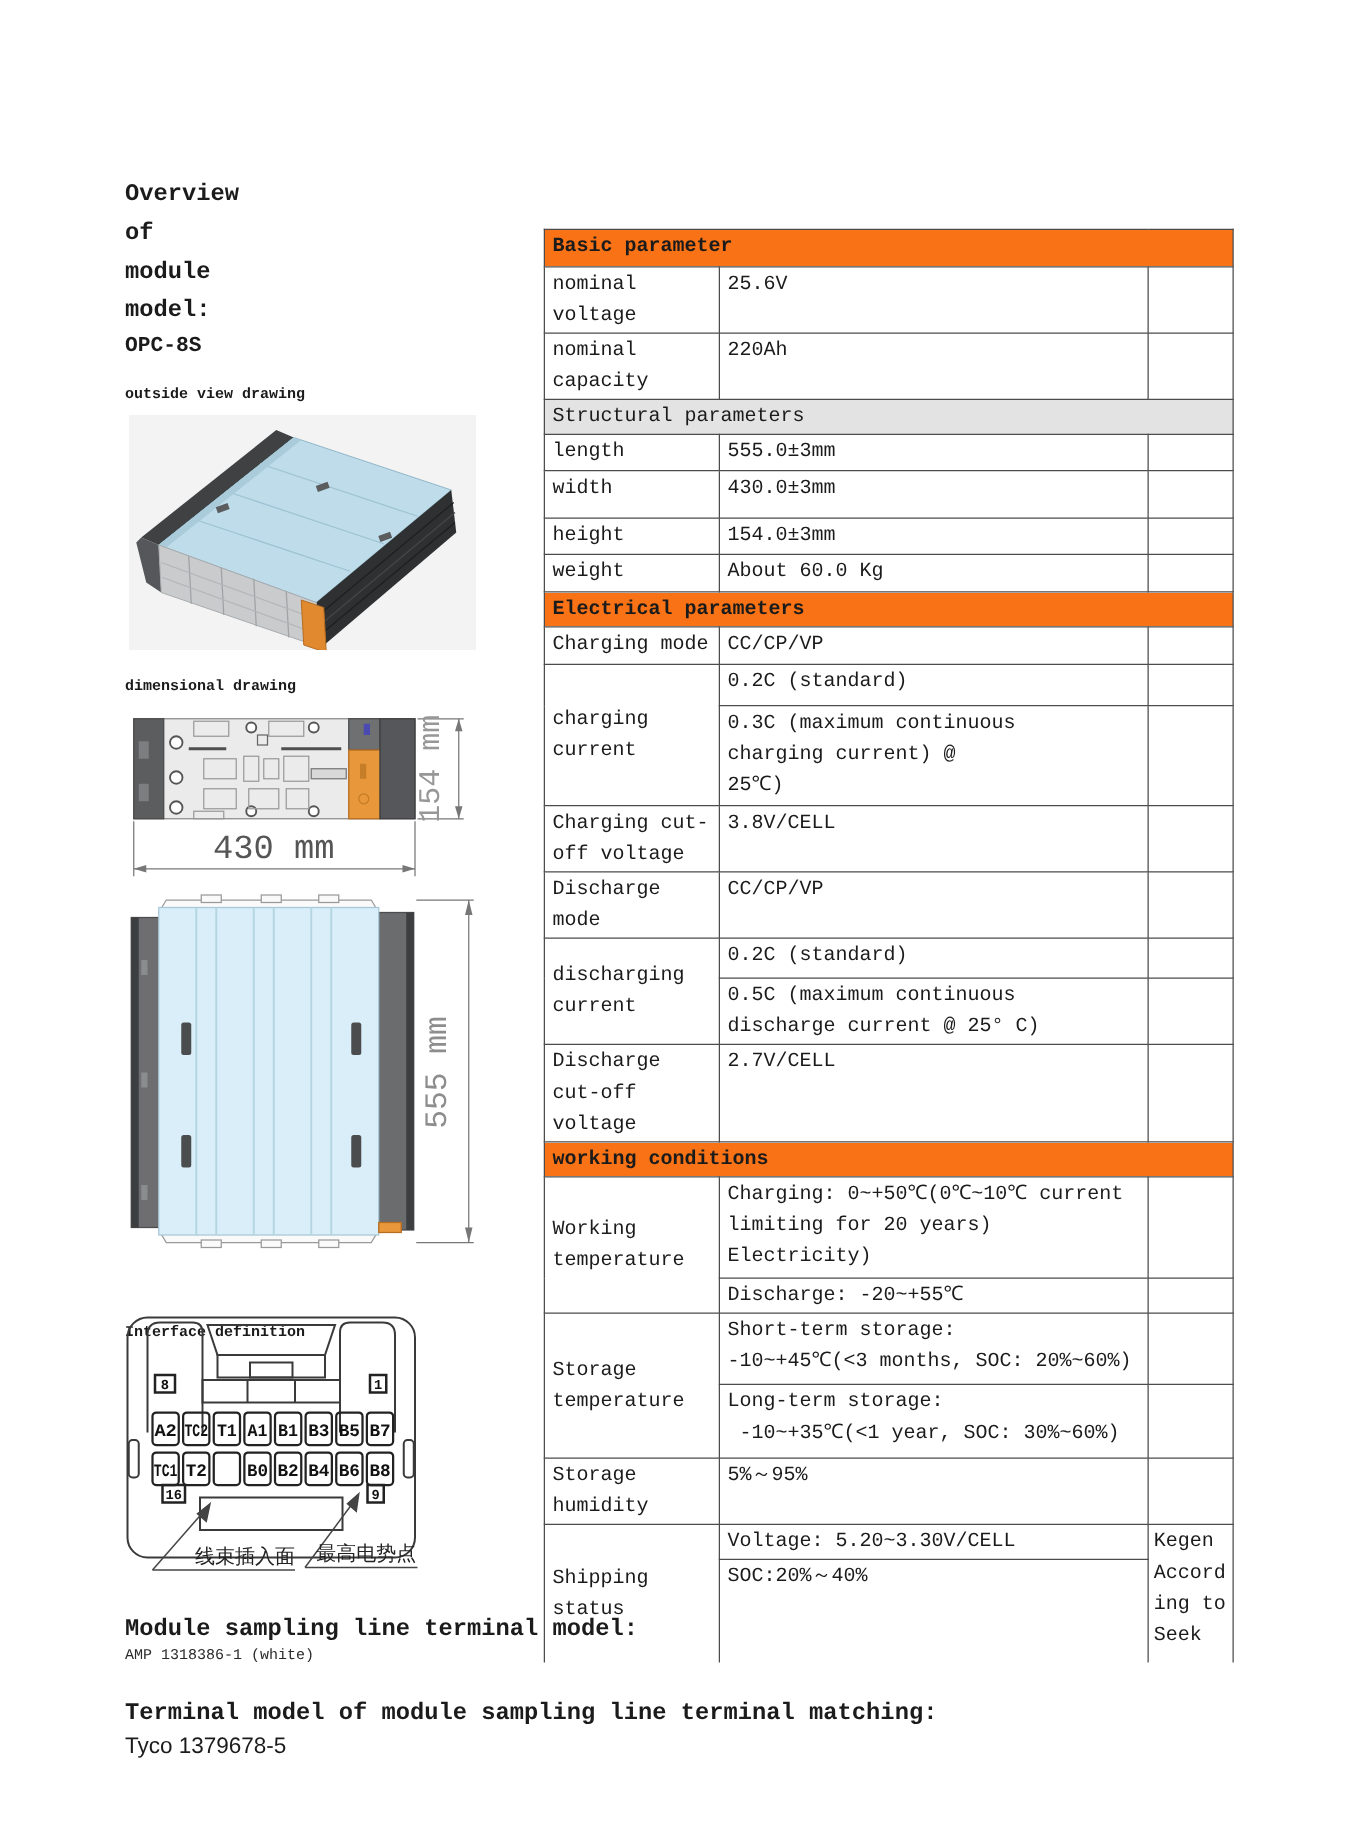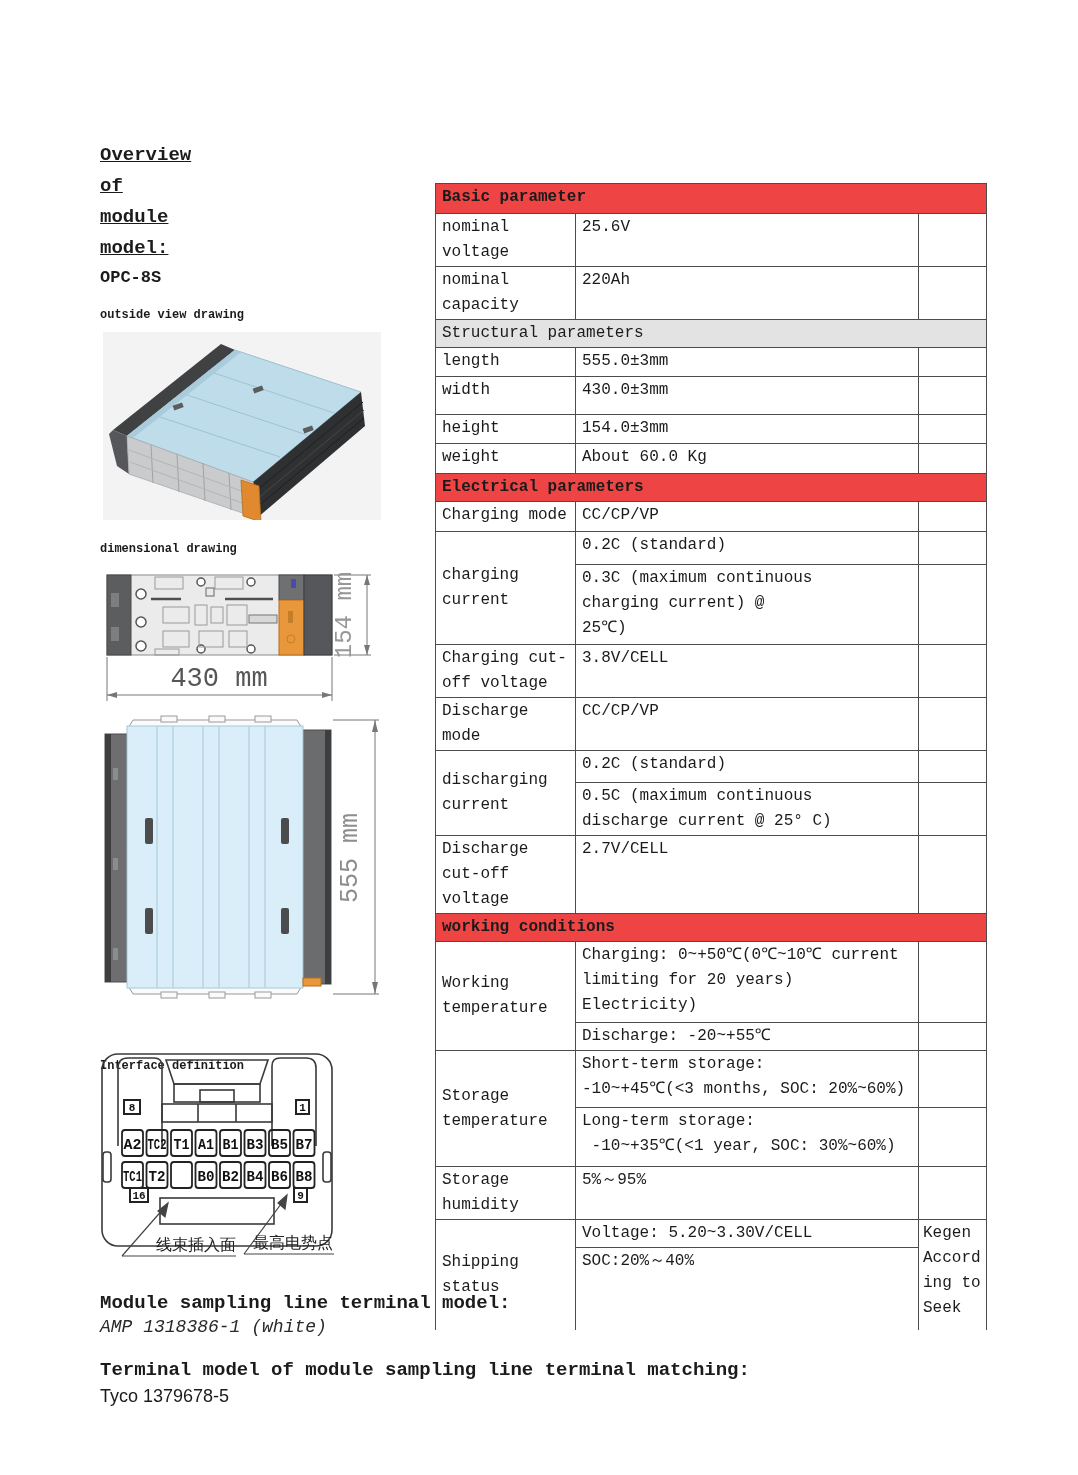--- a/index.html
+++ b/index.html
@@ -1,34 +1,34 @@
 <!DOCTYPE html>
 <html><head>
 <meta charset="utf-8">
 <style>
   html,body{margin:0;padding:0;background:#ffffff;}
   #page{position:relative;width:1078px;height:1475px;background:#fff;overflow:hidden;
         font-family:"Liberation Mono","DejaVu Sans Mono",monospace;color:#1b1b1b;}
   .abs{position:absolute;}
-  .pre{white-space:pre-wrap;text-decoration:underline;}
+  .pre{white-space:pre-wrap;}
 
   
   .h-big{font-size:19px;font-weight:bold;line-height:31px;}
   .h-sub{font-size:12px;font-weight:bold;}
   .model{font-size:17px;font-weight:bold;}
-  .amp{font-size:18px;font-weight:normal;color:#2a2a2a;font-style:italic;}
+  .amp{font-size:12px;font-weight:normal;color:#2a2a2a;}
   .tyco{font-family:"Liberation Sans","DejaVu Sans",sans-serif;font-size:18px;}
 
   
   table.spec{border-collapse:collapse;table-layout:fixed;width:551px;
              font-size:16px;line-height:25px;}
   table.spec td{border:1px solid #4c4c4c;padding:1px 6px;vertical-align:top;
                 white-space:pre-wrap;overflow:hidden;}
   table.spec td.c3{padding:1px 4px;}
-  table.spec td.sec{background:#ef4444;font-weight:bold;}
+  table.spec td.sec{background:#f97316;font-weight:bold;}
   table.spec td.sec-light{background:#e3e3e3;font-weight:normal;}
   table.spec td.mid{vertical-align:middle;}
   table.spec tr.last td{border-bottom:none;}
 
   svg text{font-family:"Liberation Mono","DejaVu Sans Mono",monospace;}
   svg .pin-t{font-family:"Liberation Sans","DejaVu Sans",sans-serif;font-weight:bold;}
 </style>
 </head>
 <body>
 

